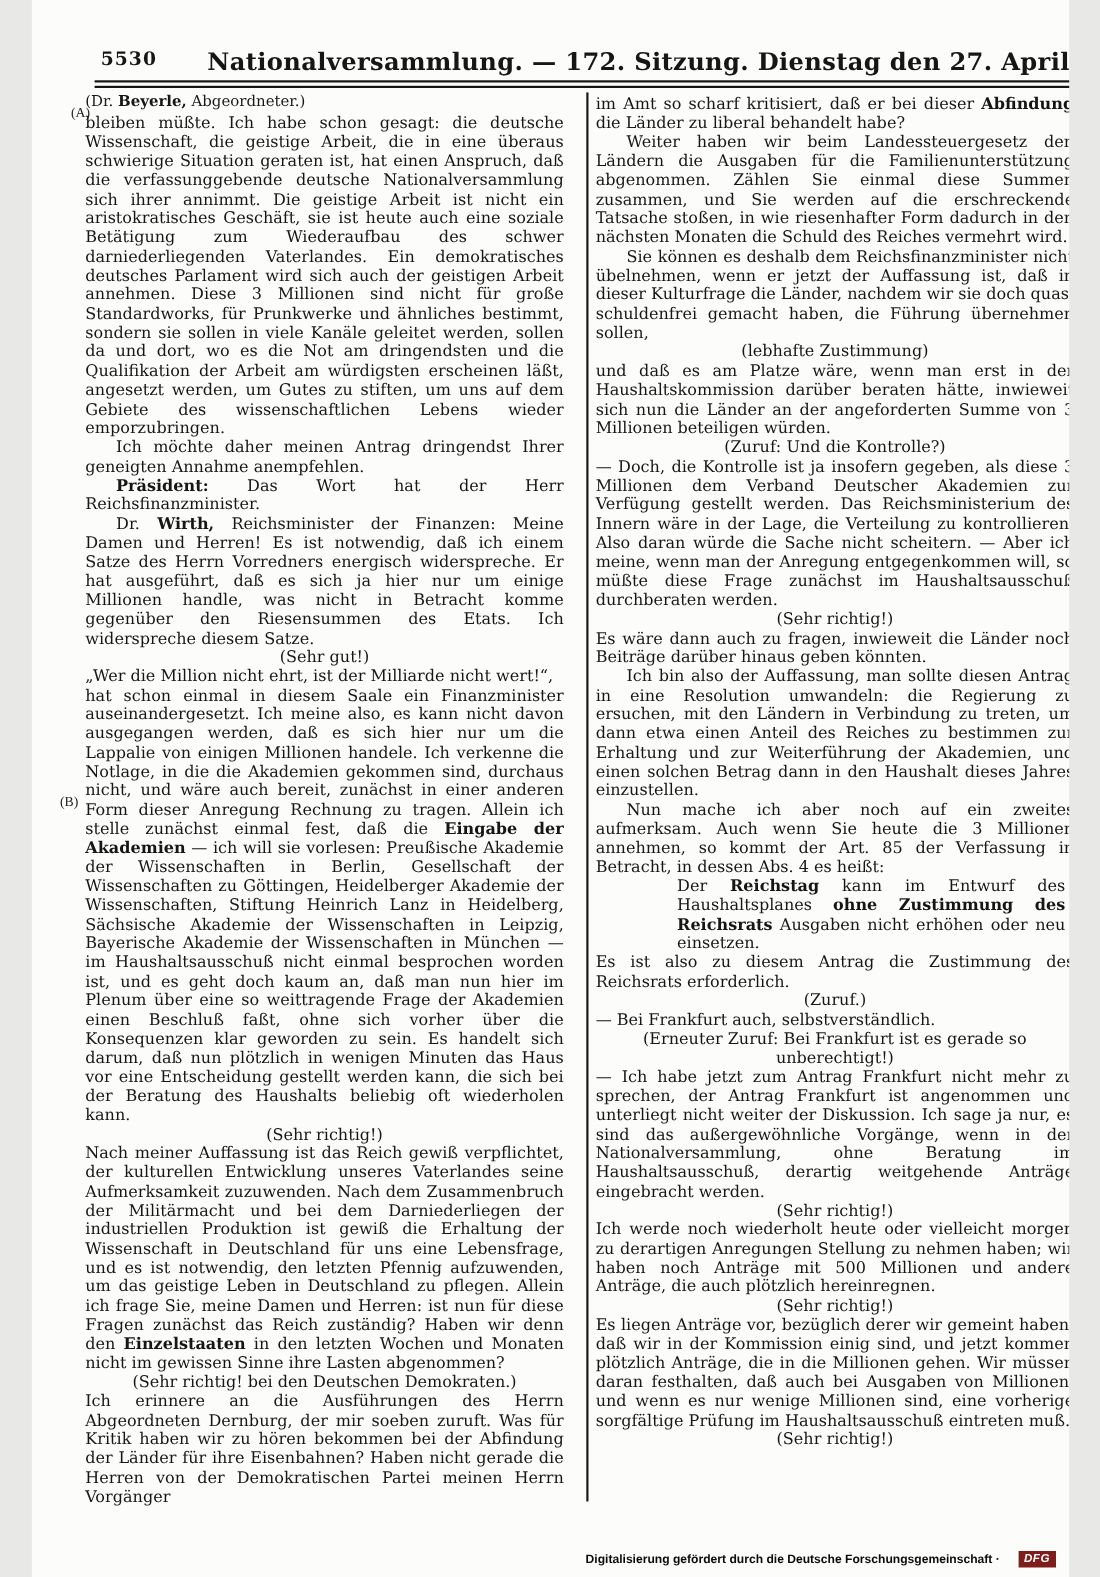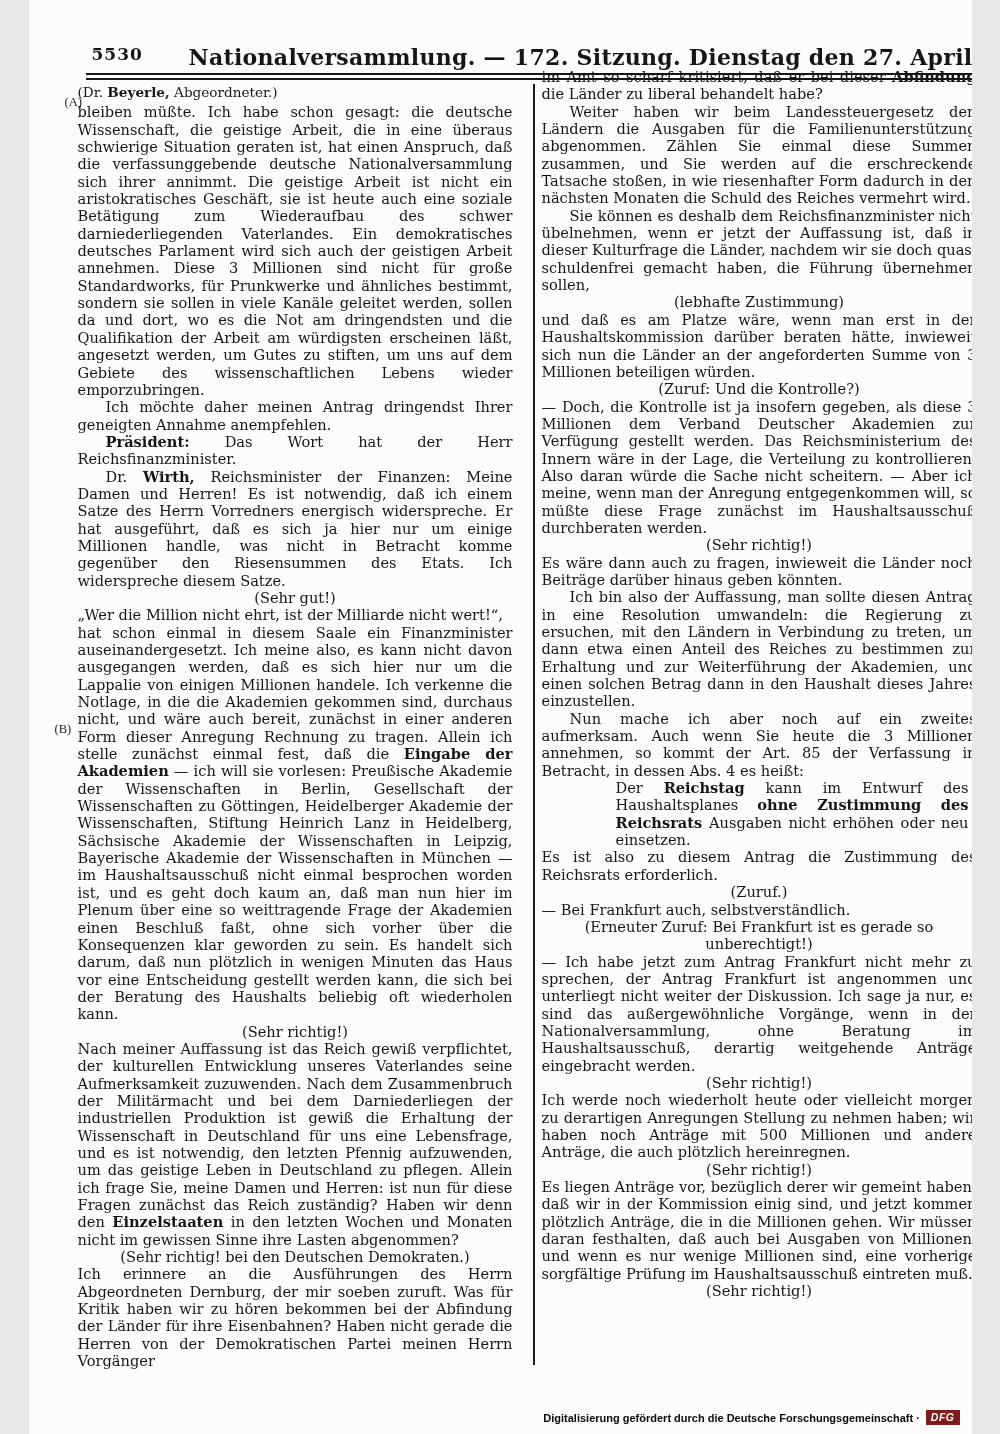--- a/index.html
+++ b/index.html
@@ -26,21 +26,21 @@
   .header-rule{
     position:absolute;left:57px;top:73px;width:928px;height:3px;
     border-top:2px solid #151515;border-bottom:2px solid #151515;
   }
   
   .column{
     position:absolute;width:435px;
     font-size:14.6px;line-height:17.35px;
   }
   .col-left{left:49px;top:84px;}
-  .col-right{left:513px;top:68px;}
+  .col-right{left:513px;top:86px;}
   .column p{margin:0;}
   .column .para{text-align:justify;}
   .column .para.indent{text-indent:28px;}
   .column .stage{text-align:center;}
   .column .quote{margin-left:74px;margin-right:8px;text-align:justify;}
   .column .speaker{font-size:13.6px;margin-bottom:2px;}
   .b{font-weight:bold;}
   .col-divider{
     position:absolute;left:504px;top:84px;width:2px;height:1281px;
     background:#1a1a1a;
@@ -51,21 +51,21 @@
     font-family:"Liberation Serif",serif;
     font-size:12.5px;color:#222;
   }
   .ml-a{left:36px;top:95px;}
   .ml-b{left:26px;top:722px;}
   .ml-c{left:961px;top:96px;}
   .ml-d{left:957px;top:716px;}
   
   .footer{
     position:absolute;right:12px;bottom:9px;
-    display:flex;align-items:center;gap:6px;
+    display:flex;align-items:center;gap:17px;
     font-family:"Liberation Sans",sans-serif;
     font-size:11px;font-weight:bold;color:#0b0b0b;
     white-space:nowrap;
   }
   .dfg-box{
     display:inline-block;
     color:#ffffff;
     font-style:italic;
     font-size:10.5px;font-weight:bold;
     padding:1px 5px 2px 5px;

